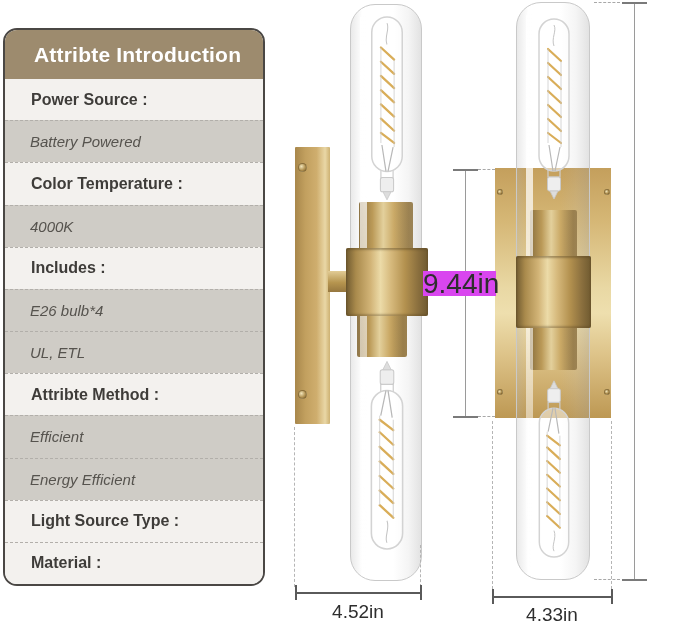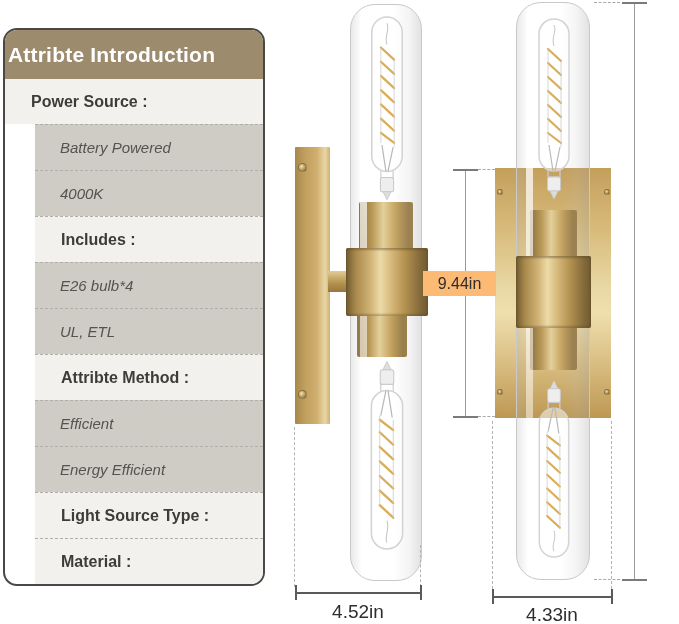--- a/index.html
+++ b/index.html
@@ -10,25 +10,25 @@
   }
   html,body{margin:0;padding:0;background:#fff;}
   .stage{position:relative;width:679px;height:624px;background:#fff;overflow:hidden;
          font-family:"Liberation Sans",sans-serif;}
 
   
   .attr-table{position:absolute;left:3px;top:28px;width:262px;height:558px;
     border:2px solid var(--table-border);border-radius:14px;overflow:hidden;
     box-sizing:border-box;display:flex;flex-direction:column;background:#fff;}
   .attr-header{height:49px;flex:0 0 49px;background:var(--header-bg);color:#fff;
-    font-size:21px;font-weight:bold;display:flex;align-items:center;padding-left:3px;
+    font-size:21px;font-weight:bold;display:flex;align-items:center;padding-left:29px;
     letter-spacing:.2px;}
   .attr-rows{flex:1;display:flex;flex-direction:column;}
   .row{flex:1;display:flex;align-items:center;box-sizing:border-box;}
-  .row + .row{border-top:1px dashed #b2afaa;margin-left:30px;}
+  .row + .row{border-top:1px dashed #b2afaa;}
   .row.lbl{background:var(--label-row-bg);color:var(--label-text);
     font-size:16px;font-weight:600;padding-left:26px;}
   .row.val{background:var(--value-row-bg);color:var(--value-text);
     font-size:15px;font-style:italic;padding-left:25px;}
 
   
   .abs{position:absolute;box-sizing:border-box;}
   .plate-side{background:linear-gradient(90deg,#a8874b 0%,#c2a05f 30%,#cfae6e 62%,
     #e9d7a6 86%,#cdb172 100%);border-radius:1px;z-index:1;}
   .plate-front{background:linear-gradient(180deg,#c49f5c 0%,#d6b877 22%,#e9d8a4 48%,
@@ -54,34 +54,35 @@
   .bulb{position:absolute;}
   .bulb.inv{transform:rotate(180deg);}
 
   
   .vline{width:0;border-left:1px solid var(--dim-line);z-index:5;}
   .hline{height:0;border-top:2px solid var(--dim-strong);z-index:5;}
   .cap{height:0;border-top:2px solid #7a7a7a;z-index:5;}
   .tick{width:0;border-left:2px solid var(--dim-strong);z-index:5;}
   .hdash{height:0;border-top:1.5px dashed #a8a8a8;z-index:5;}
   .vdash{width:0;border-left:1.5px dashed #b5b5b5;z-index:5;}
-  .dimlabel{z-index:6;background:#fdba74;color:var(--dim-text);text-align:center;
-    font-size:16px;line-height:25px;}
+  .dimlabel{z-index:6;background:#d946ef;color:var(--dim-text);text-align:center;
+    font-size:28px;line-height:25px;}
   .dimlabel.wide-dim{font-size:19px;background:transparent;}
 </style>
 </head>
 <body>
 
 <div class="stage">
 
   <section class="attr-table">
     <div class="attr-header">Attribte Introduction</div>
     <div class="attr-rows">
       <div class="row lbl">Power Source :</div>
       <div class="row val">Battery Powered</div>
+      <div class="row lbl">Color Temperature :</div>
       <div class="row val">4000K</div>
       <div class="row lbl">Includes :</div>
       <div class="row val">E26 bulb*4</div>
       <div class="row val">UL, ETL</div>
       <div class="row lbl">Attribte Method :</div>
       <div class="row val">Efficient</div>
       <div class="row val">Energy Efficient</div>
       <div class="row lbl">Light Source Type :</div>
       <div class="row lbl">Material :</div>
     </div>

